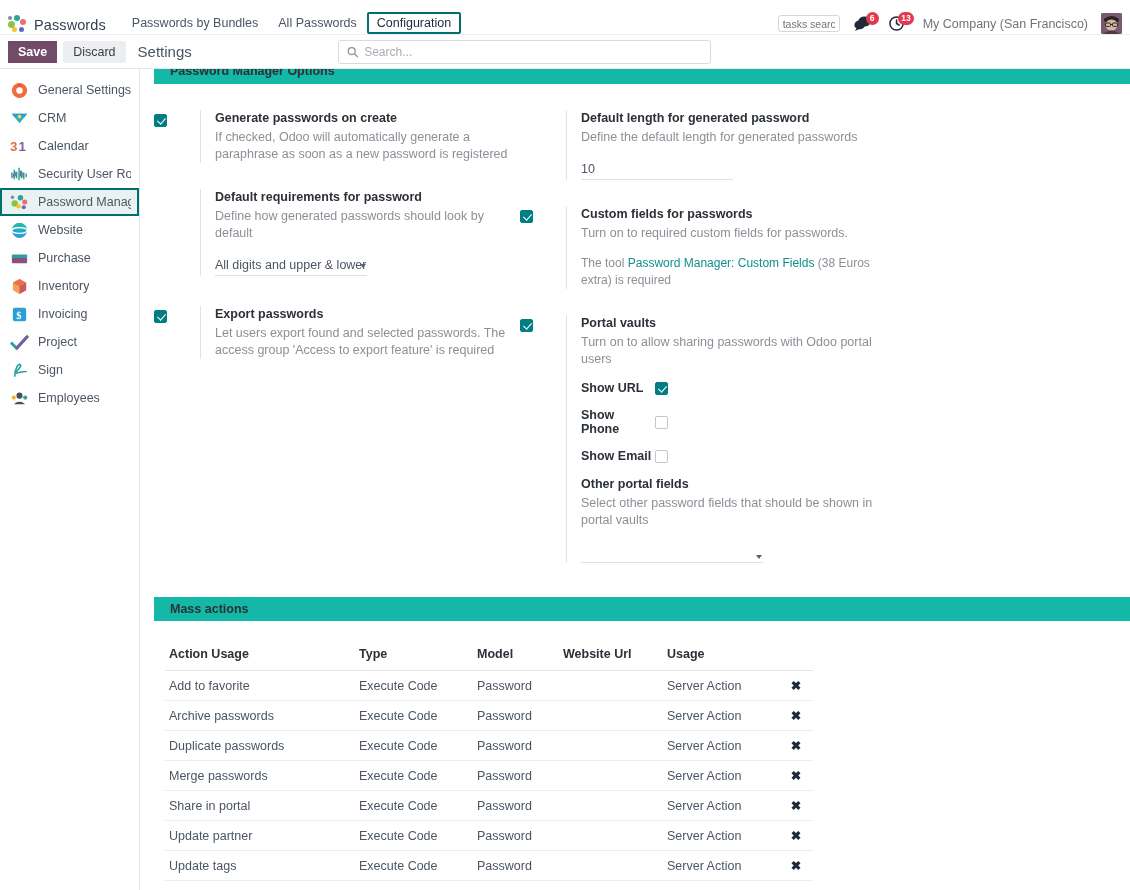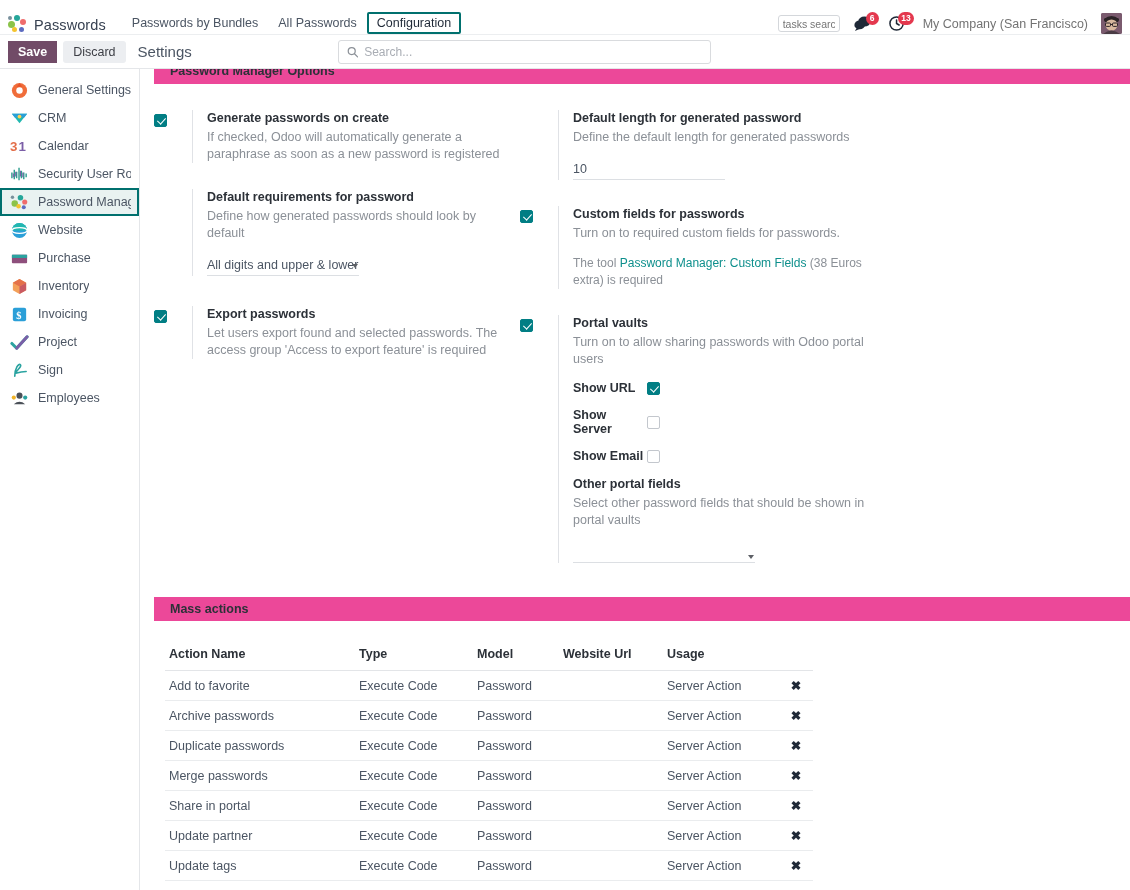--- a/index.html
+++ b/index.html
@@ -102,33 +102,33 @@
     border: 2px solid transparent; font-size: 12.5px; color: #4b5563;
   }
   .side-item.active { background: #e9f2f1; border-color: #00706e; }
   .side-ico { width: 19px; height: 19px; flex: none; position: relative; }
   .side-label { white-space: nowrap; overflow: hidden; }
 
   
   .content { flex: 1; overflow: hidden; background: #fff; position: relative; }
 
   .sec-head {
-    background: #ec4899; color: #2c3138; font-weight: bold; font-size: 12.5px;
+    background: #14b8a6; color: #2c3138; font-weight: bold; font-size: 12.5px;
     padding: 5px 0 5px 16px; margin-left: 14px;
   }
   .sec-head.clipped { margin-top: -10px; padding-bottom: 6px; }
 
   .settings-grid {
     display: flex; padding: 26px 0 0 14px;
   }
   .col { width: 356px; flex: none; }
   .col.right { margin-left: 10px; }
 
   .setting {
-    display: flex; gap: 8px; margin-bottom: 26px;
+    display: flex; gap: 16px; margin-bottom: 26px;
   }
   .cb-cell { width: 30px; flex: none; padding-top: 2px; }
   .setting-body {
     border-left: 1px solid #e0e2e6; padding-left: 14px; flex: 1; min-width: 0;
   }
   .s-title { font-size: 12.5px; font-weight: bold; color: #2c3138; line-height: 17px; }
   .s-desc { font-size: 12.5px; color: #8b9097; line-height: 17px; margin-top: 2px; }
   .s-note { font-size: 12px; color: #8b9097; line-height: 17px; margin-top: 13px; }
   .s-note a { color: #0d8f8c; text-decoration: none; cursor: pointer; }
 
@@ -457,21 +457,21 @@
           </div>
           <div class="setting-body">
             <div class="s-title">Portal vaults</div>
             <div class="s-desc">Turn on to allow sharing passwords with Odoo portal users</div>
 
             <div class="subrow">
               <span class="subrow-label">Show URL</span>
               <span class="cbx on"></span>
             </div>
             <div class="subrow">
-              <span class="subrow-label">Show Server</span>
+              <span class="subrow-label">Show Phone</span>
               <span class="cbx"></span>
             </div>
             <div class="subrow">
               <span class="subrow-label">Show Email</span>
               <span class="cbx"></span>
             </div>
 
             <div class="s-title" style="margin-top:13px">Other portal fields</div>
             <div class="s-desc">Select other password fields that should be shown in portal vaults</div>
             <div class="sel-wrap wide">
@@ -482,21 +482,21 @@
         </div>
       </div>
     </div>
 
     <div class="sec-head" style="margin-top:8px">Mass actions</div>
 
     <div class="table-wrap">
       <table class="ma">
         <thead>
           <tr>
-            <th class="c-name">Action Name</th>
+            <th class="c-name">Action Usage</th>
             <th class="c-type">Type</th>
             <th class="c-model">Model</th>
             <th class="c-url">Website Url</th>
             <th class="c-usage">Usage</th>
             <th class="x"></th>
           </tr>
         </thead>
         <tbody>
           <tr>
             <td>Add to favorite</td>

